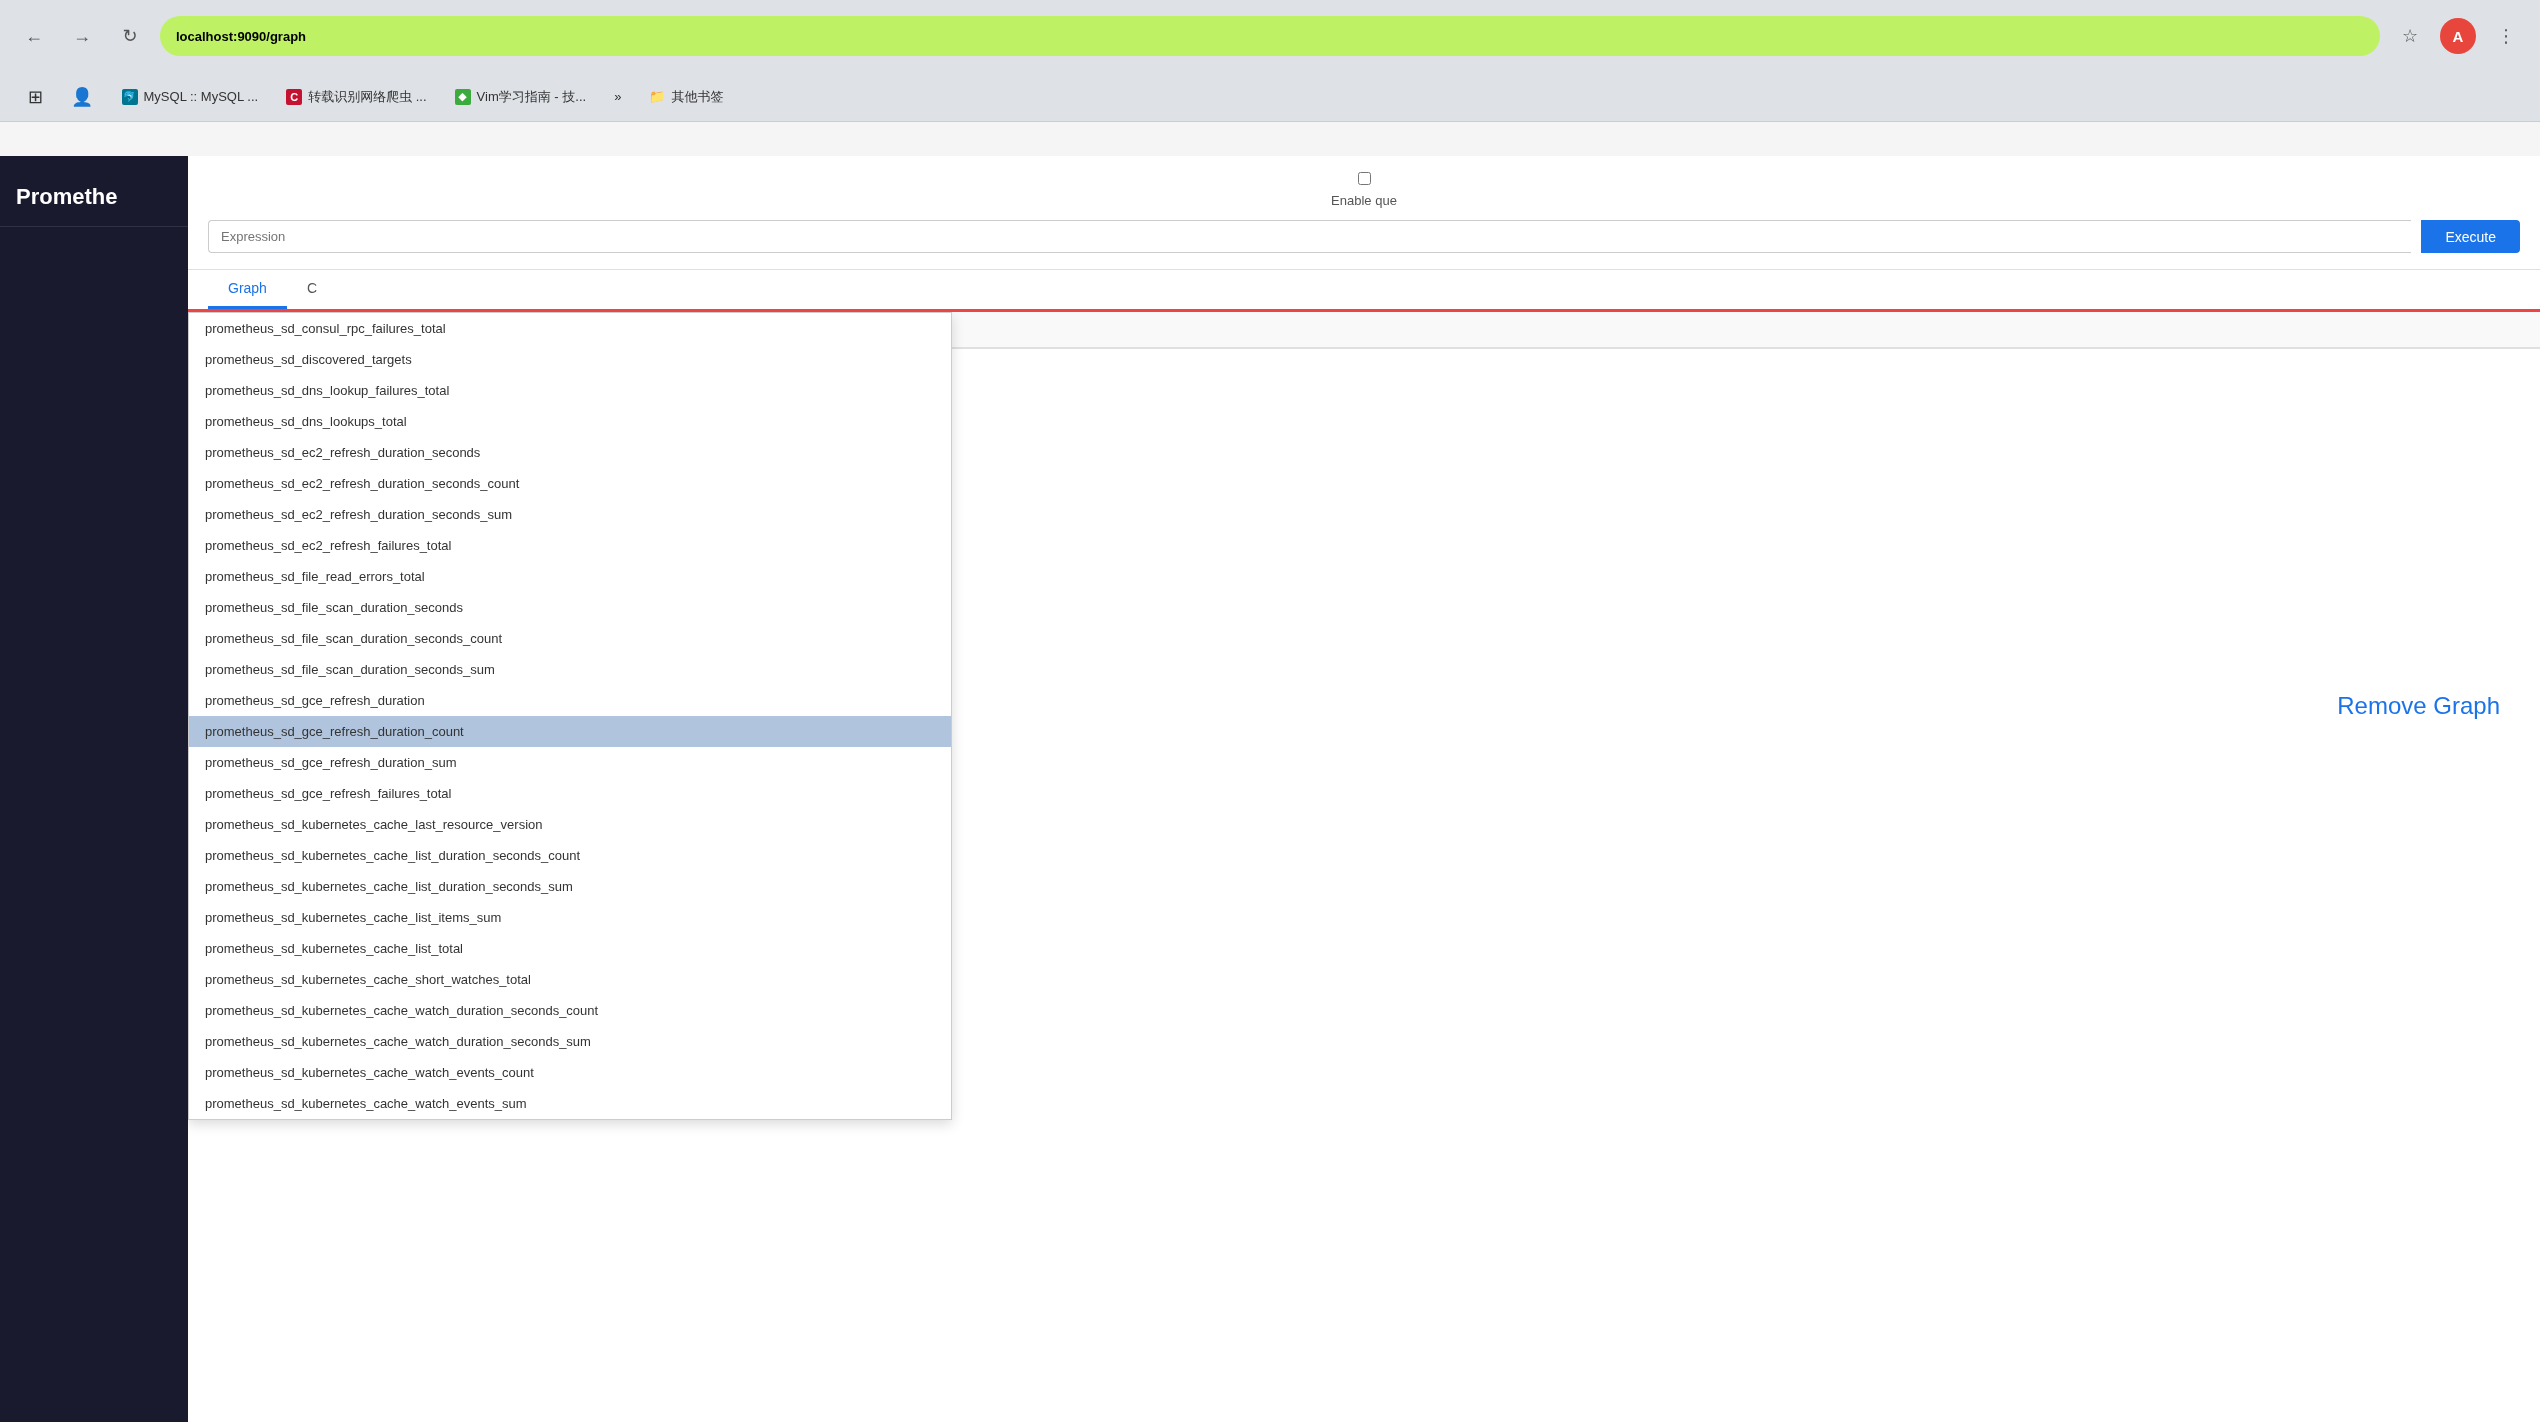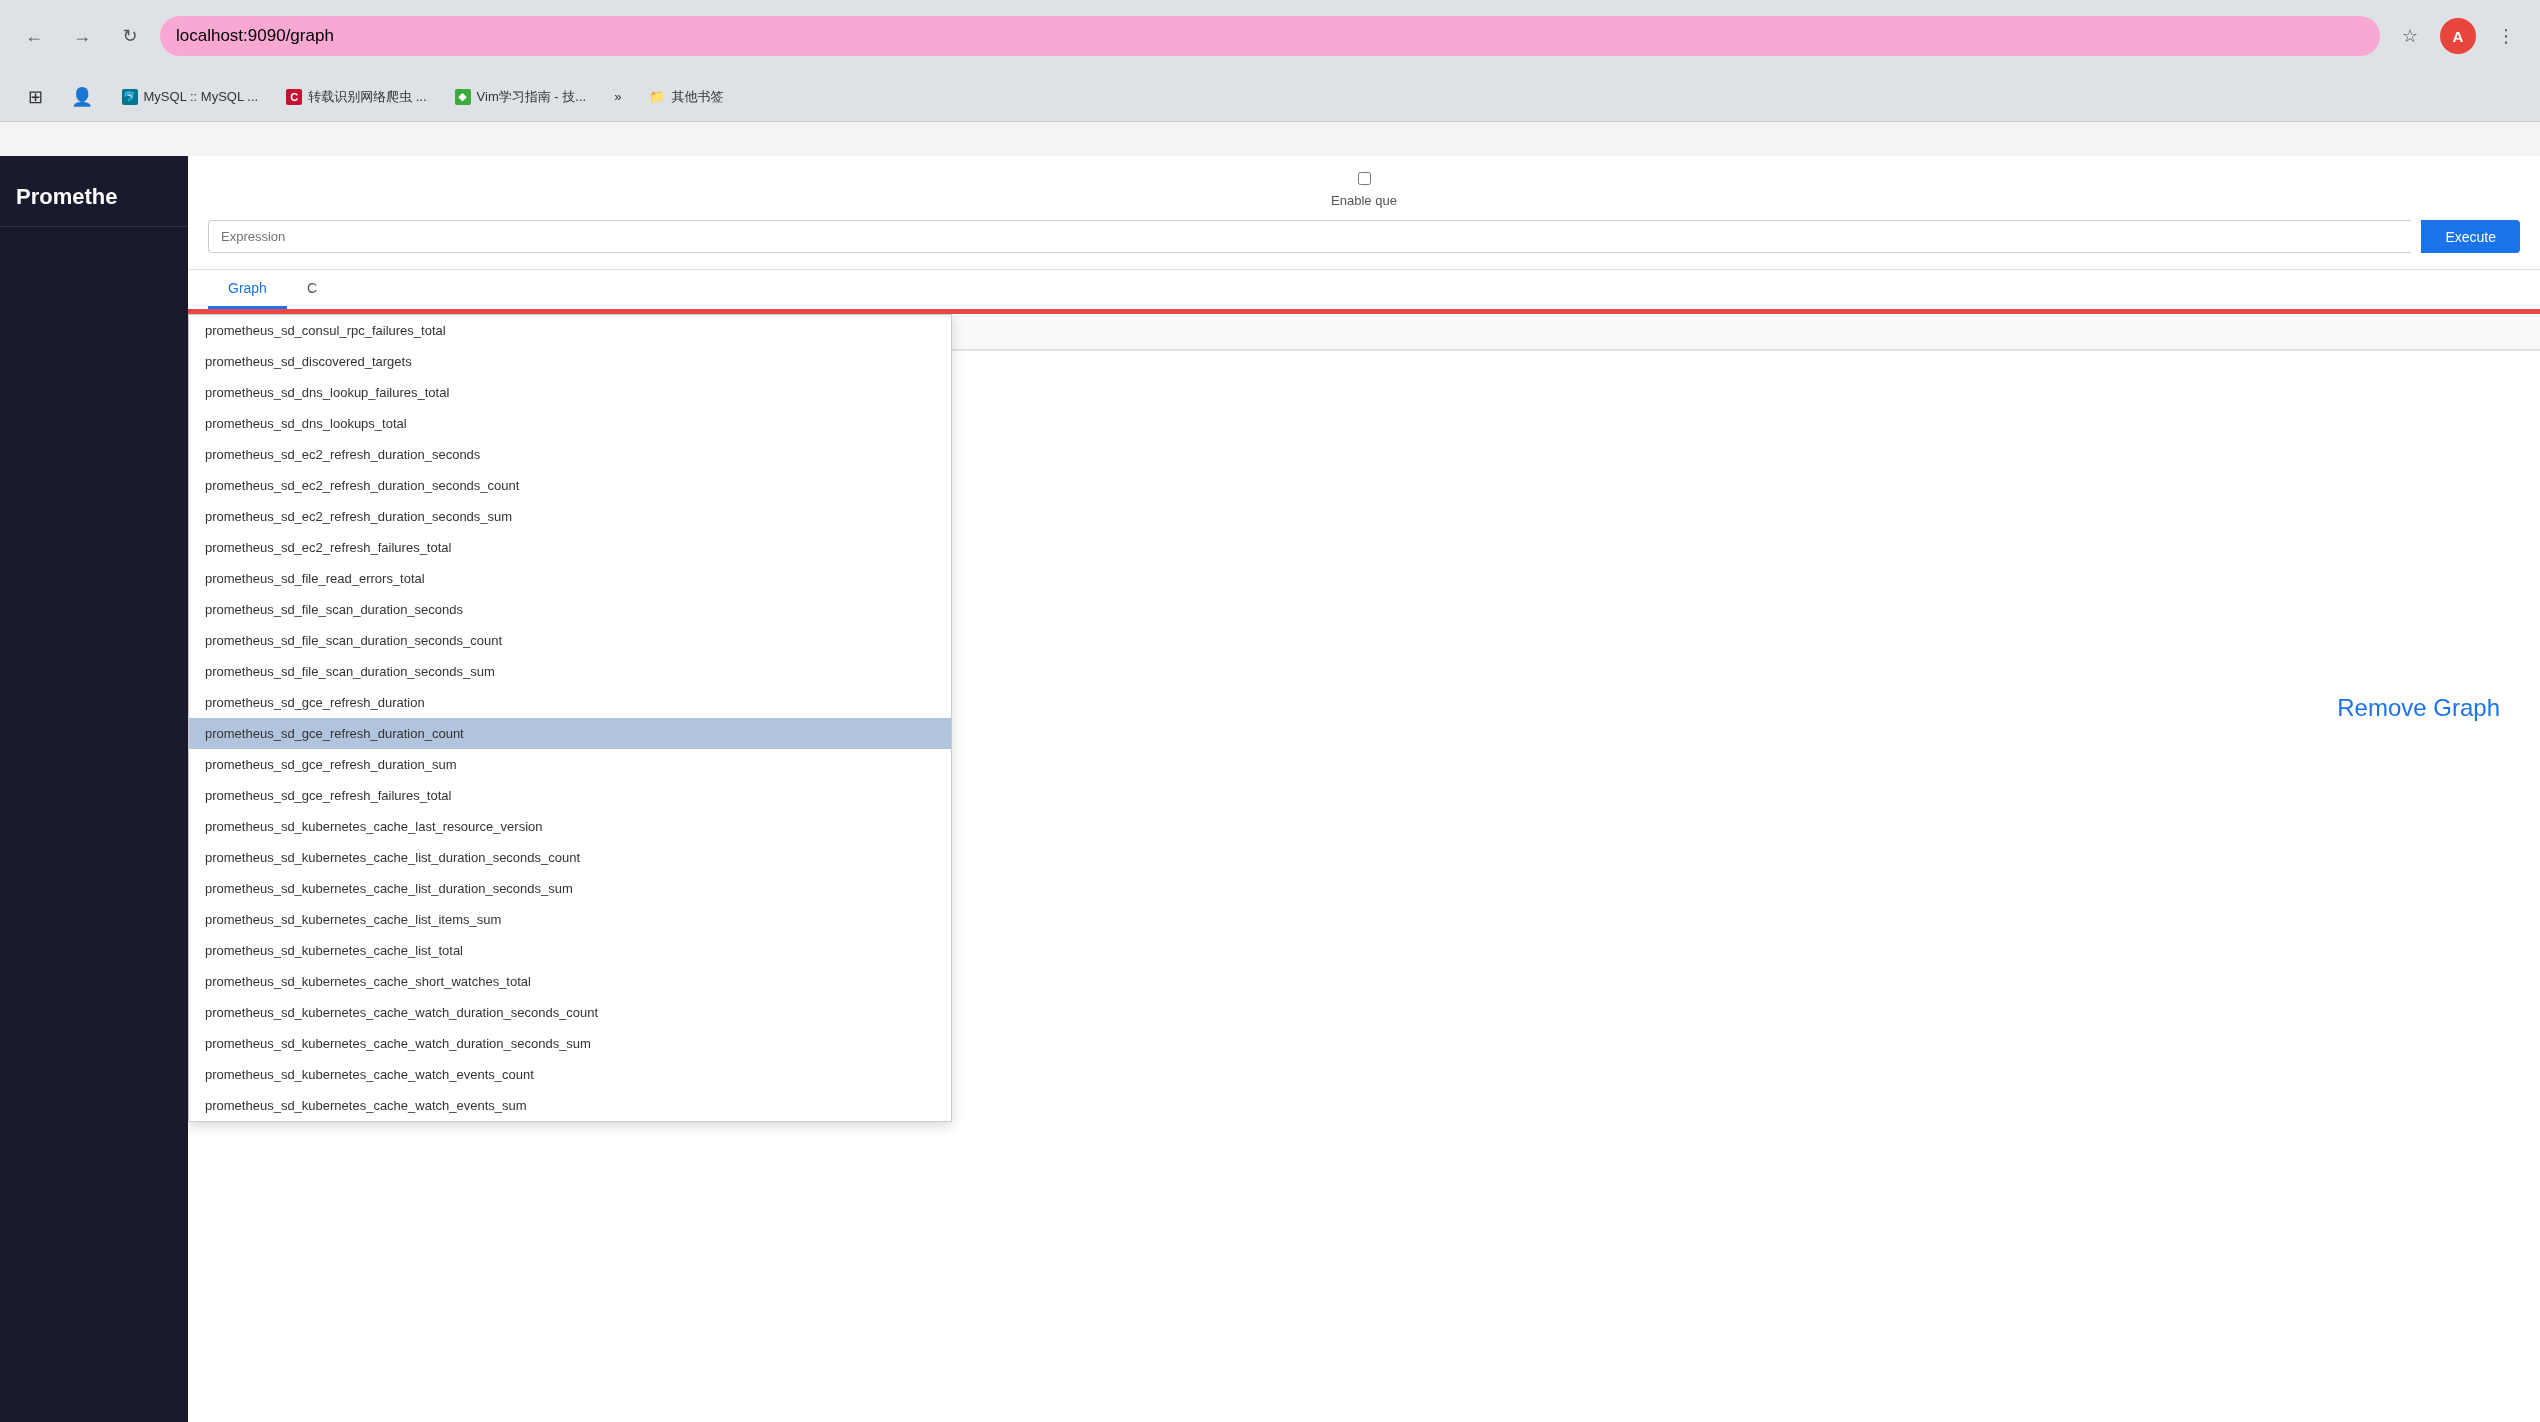--- a/index.html
+++ b/index.html
@@ -33,24 +33,25 @@
       cursor: pointer;
       display: flex; align-items: center; justify-content: center;
       font-size: 18px;
       color: #555;
     }
     .address-bar {
       flex: 1;
       height: 40px;
       border-radius: 20px;
       border: none;
-      background: #f9a8d4;
+      background: #bef264;
       padding: 0 16px;
-      font-size: 17px;
+      font-size: 13px;
       outline: none;
+      font-weight: bold;
     }
     .browser-icons {
       display: flex; align-items: center; gap: 12px;
     }
     .browser-icon-btn {
       width: 36px; height: 36px;
       border-radius: 50%;
       border: none;
       background: transparent;
       cursor: pointer;
@@ -150,21 +151,21 @@
       border: none;
       padding: 0 24px;
       font-size: 14px;
       cursor: pointer;
       border-radius: 0 4px 4px 0;
     }
 
     
     .tabs-row {
       display: flex;
-      border-bottom: 5px solid #ef4444;
+      border-bottom: 3px solid #ef4444;
       padding: 0 20px;
     }
     .tab {
       padding: 10px 20px;
       cursor: pointer;
       font-size: 14px;
       color: #555;
       border-bottom: 3px solid transparent;
     }
     .tab.active {

